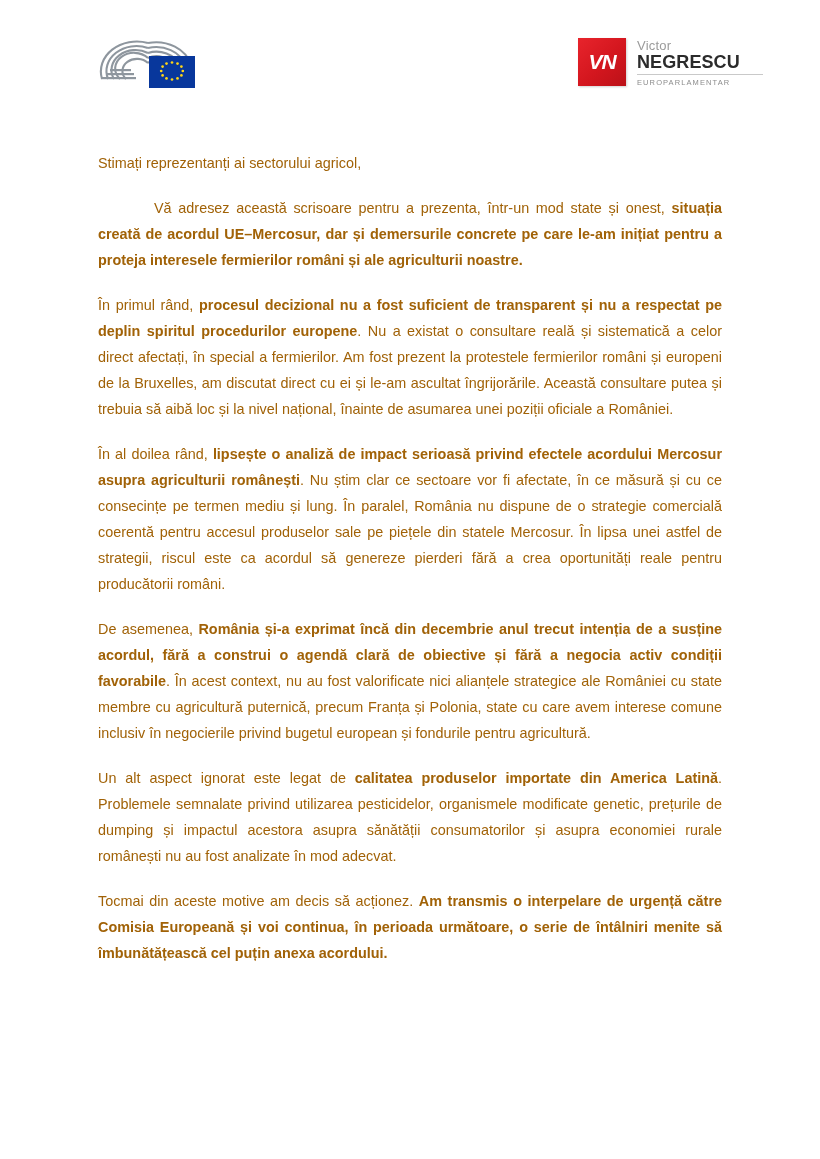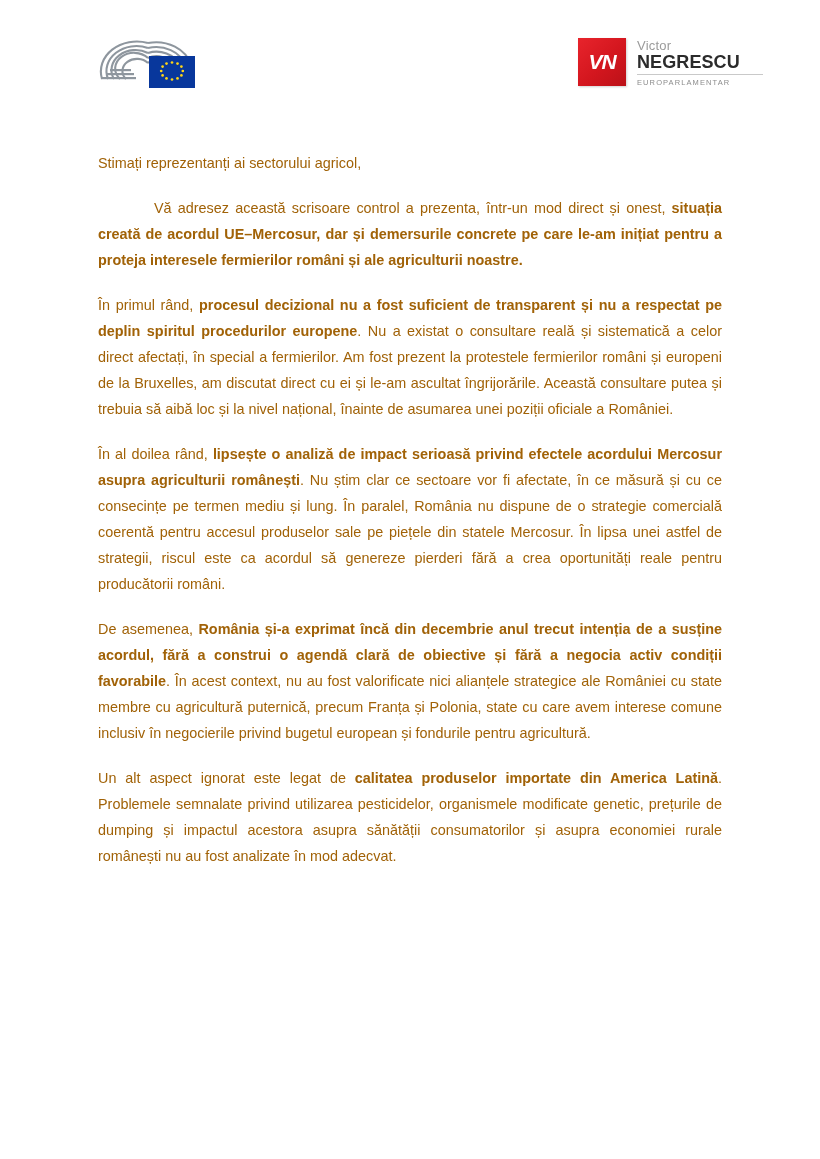--- a/index.html
+++ b/index.html
@@ -194,21 +194,22 @@
         <div class="vn-last">NEGRESCU</div>
         <div class="vn-rule"></div>
         <div class="vn-sub">EUROPARLAMENTAR</div>
       </div>
     </div>
   </div>
 
   <div class="doc-body">
     <p class="para noindent">Stimați reprezentanți ai sectorului agricol,</p>
     <div id="paragraph-container">
-        <p class="para indent"><span>Vă adresez această scrisoare control a prezenta, într-un mod direct și onest, </span><span class="b">situația creată de acordul UE–Mercosur, dar și demersurile concrete pe care le-am inițiat pentru a proteja interesele fermierilor români și ale agriculturii noastre.</span></p>
+        <p class="para indent"><span>Vă adresez această scrisoare pentru a prezenta, într-un mod state și onest, </span><span class="b">situația creată de acordul UE–Mercosur, dar și demersurile concrete pe care le-am inițiat pentru a proteja interesele fermierilor români și ale agriculturii noastre.</span></p>
         <p class="para noindent"><span>În primul rând, </span><span class="b">procesul decizional nu a fost suficient de transparent și nu a respectat pe deplin spiritul procedurilor europene</span><span>. Nu a existat o consultare reală și sistematică a celor direct afectați, în special a fermierilor. Am fost prezent la protestele fermierilor români și europeni de la Bruxelles, am discutat direct cu ei și le-am ascultat îngrijorările. Această consultare putea și trebuia să aibă loc și la nivel național, înainte de asumarea unei poziții oficiale a României.</span></p>
         <p class="para noindent"><span>În al doilea rând, </span><span class="b">lipsește o analiză de impact serioasă privind efectele acordului Mercosur asupra agriculturii românești</span><span>. Nu știm clar ce sectoare vor fi afectate, în ce măsură și cu ce consecințe pe termen mediu și lung. În paralel, România nu dispune de o strategie comercială coerentă pentru accesul produselor sale pe piețele din statele Mercosur. În lipsa unei astfel de strategii, riscul este ca acordul să genereze pierderi fără a crea oportunități reale pentru producătorii români.</span></p>
         <p class="para noindent"><span>De asemenea, </span><span class="b">România și-a exprimat încă din decembrie anul trecut intenția de a susține acordul, fără a construi o agendă clară de obiective și fără a negocia activ condiții favorabile</span><span>. În acest context, nu au fost valorificate nici alianțele strategice ale României cu state membre cu agricultură puternică, precum Franța și Polonia, state cu care avem interese comune inclusiv în negocierile privind bugetul european și fondurile pentru agricultură.</span></p>
         <p class="para noindent"><span>Un alt aspect ignorat este legat de </span><span class="b">calitatea produselor importate din America Latină</span><span>. Problemele semnalate privind utilizarea pesticidelor, organismele modificate genetic, prețurile de dumping și impactul acestora asupra sănătății consumatorilor și asupra economiei rurale românești nu au fost analizate în mod adecvat.</span></p>
+        <p class="para noindent"><span>Tocmai din aceste motive am decis să acționez. </span><span class="b">Am transmis o interpelare de urgență către Comisia Europeană și voi continua, în perioada următoare, o serie de întâlniri menite să îmbunătățească cel puțin anexa acordului.</span></p>
       </div>
   </div>
 
 </div>
 
 </body></html>

